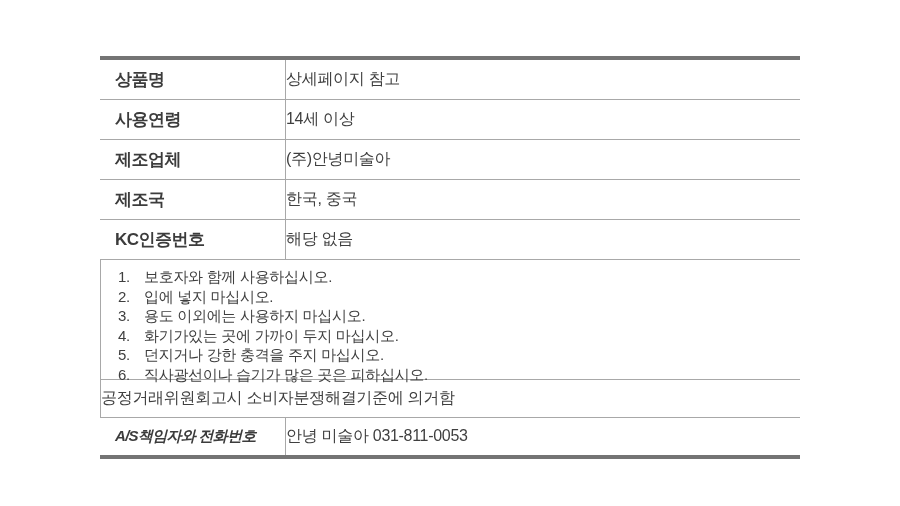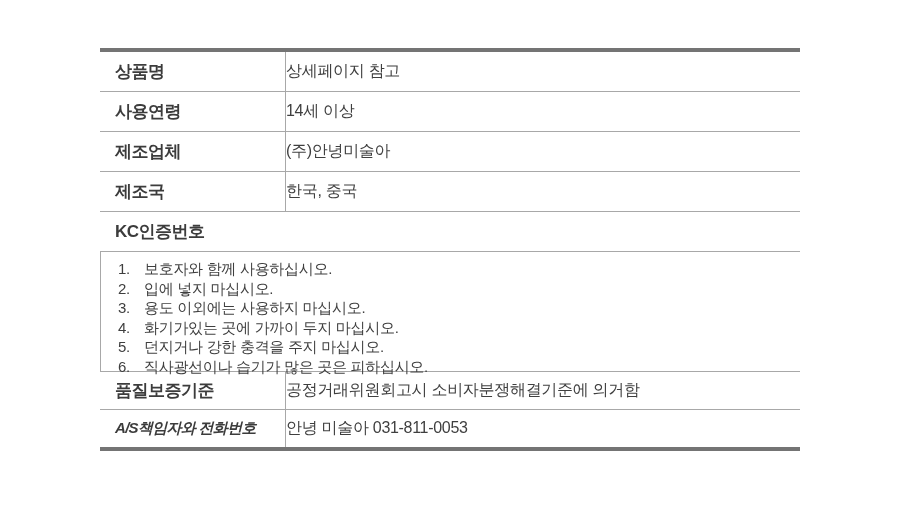--- a/index.html
+++ b/index.html
@@ -11,21 +11,21 @@
   .stage {
     position: relative;
     width: 900px;
     height: 506px;
     background: var(--background, #ffffff);
     overflow: hidden;
   }
   .product-table {
     position: absolute;
     left: 100px;
-    top: 48px;
+    top: 56px;
     width: 700px;
     border-top: 4px solid var(--border, #747474);
     border-bottom: 4px solid var(--border, #747474);
   }
   .row { display: flex; align-items: stretch; box-sizing: border-box; }
   .row + .row { border-top: 1px solid var(--line, #a8a8a8); }
   .h39 { height: 39px; }
   .h40 { height: 40px; }
   .h38 { height: 38px; }
   .h120 { height: 120px; }
@@ -100,20 +100,21 @@
       <div class="cell-value">(주)안녕미술아</div>
     </div>
 
     <div class="row h40">
       <div class="cell-label">제조국</div>
       <div class="cell-value">한국, 중국</div>
     </div>
 
     <div class="row h40">
       <div class="cell-label">KC인증번호</div>
+      <div class="cell-value">해당 없음</div>
     </div>
 
     <div class="row h120">
       <div class="cell-value list-cell">
         <ol class="precautions">
             <li>
               <span class="num">1.</span>
               <span>보호자와 함께 사용하십시오.</span>
             </li>
             <li>
@@ -134,21 +135,20 @@
             </li>
             <li>
               <span class="num">6.</span>
               <span>직사광선이나 습기가 많은 곳은 피하십시오.</span>
             </li>
           </ol>
       </div>
     </div>
 
     <div class="row h38">
-      <div class="cell-label">품질보증기준</div>
       <div class="cell-value">공정거래위원회고시 소비자분쟁해결기준에 의거함</div>
     </div>
 
     <div class="row h38">
       <div class="cell-label small">A/S책임자와 전화번호</div>
       <div class="cell-value">안녕 미술아 031-811-0053</div>
     </div>
 
   </div>
 </div>

